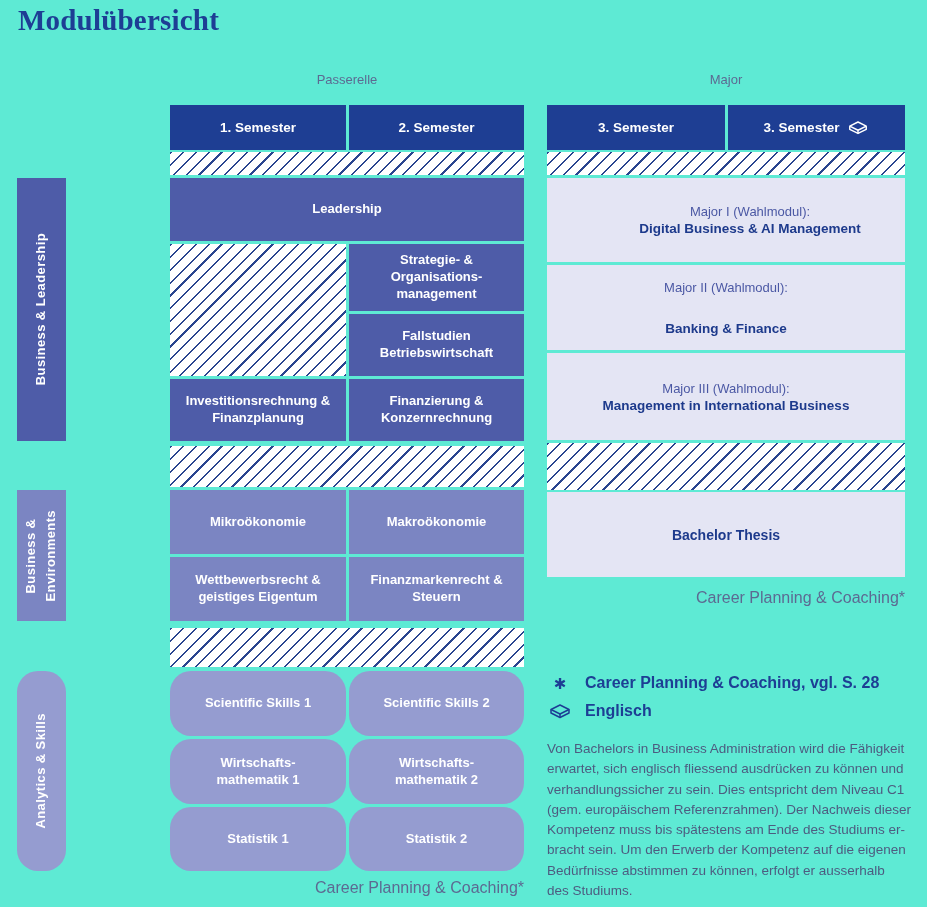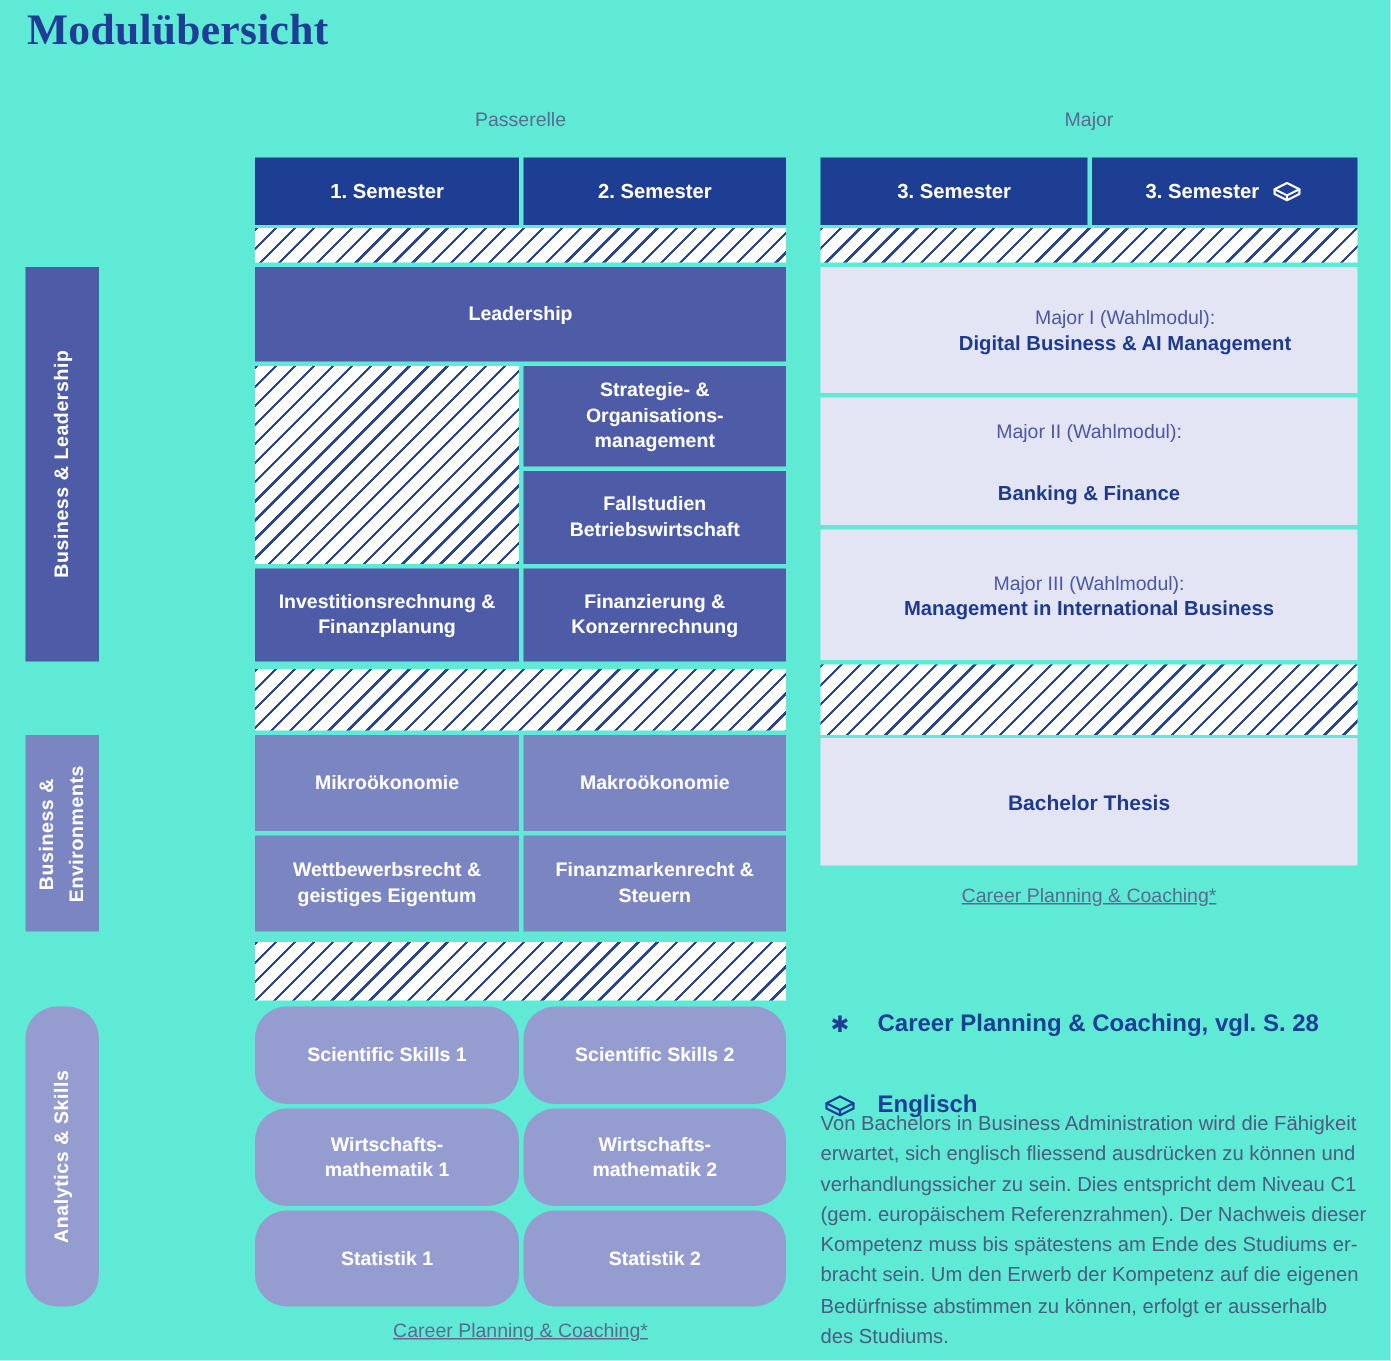--- a/index.html
+++ b/index.html
@@ -44,21 +44,21 @@
   .major-cell {
     display:flex; flex-direction:column; align-items:center; justify-content:center;
     gap:2px; text-align:center;
   }
   .major-label { font-size:13px; font-weight:400; color:#4b58a4; }
   .major-name  { font-size:13.5px; font-weight:700; color:#1d3a8c; }
   .thesis-cell {
     display:flex; align-items:center; justify-content:center;
     font-weight:700; font-size:14px; color:#1d3a8c;
   }
-  .career-note { font-size:13px; color:#5c6a92; text-align:center;text-decoration:underline; }
+  .career-note { font-size:16px; color:#5c6a92; text-align:right; }
 
   .legend-row { display:flex; align-items:center; gap:12px; }
   .legend-icon {
     width:26px; display:flex; align-items:center; justify-content:center;
     color:#1d3e94; flex:0 0 26px;
   }
   .legend-star { font-size:15px; color:#1d3e94; line-height:1; }
   .legend-text { font-weight:700; font-size:16px; color:#1d3e94; }
   .paragraph {
     font-size:13.5px; color:#4d5c80; line-height:1.5; white-space:pre-line;
@@ -160,21 +160,21 @@
 
   <div class="abs thesis-cell c-pale" style="left:547px; top:492px; width:358px; height:85px;">Bachelor Thesis</div>
 
   <div class="abs career-note" style="left:547px; top:589px; width:358px;">Career Planning &amp; Coaching*</div>
 
   <div class="abs legend-row" style="left:547px; top:674px; width:378px;">
     <span class="legend-icon legend-star">✱</span>
     <span class="legend-text">Career Planning &amp; Coaching, vgl. S. 28</span>
   </div>
 
-  <div class="abs legend-row" style="left:547px; top:728px; width:378px;">
+  <div class="abs legend-row" style="left:547px; top:702px; width:378px;">
     <span class="legend-icon book-icon">
       <svg width="24" height="16" viewBox="0 0 24 16" fill="none" stroke="currentColor" stroke-width="1.5" stroke-linejoin="round">
         <path d="M3 6.5 L12 2 L21 6.5 L12 11 Z"></path>
         <path d="M3 6.5 V10 L12 14.5 L21 10 V6.5"></path>
         <path d="M12 11 V14.5"></path>
       </svg>
     </span>
     <span class="legend-text">Englisch</span>
   </div>
 

